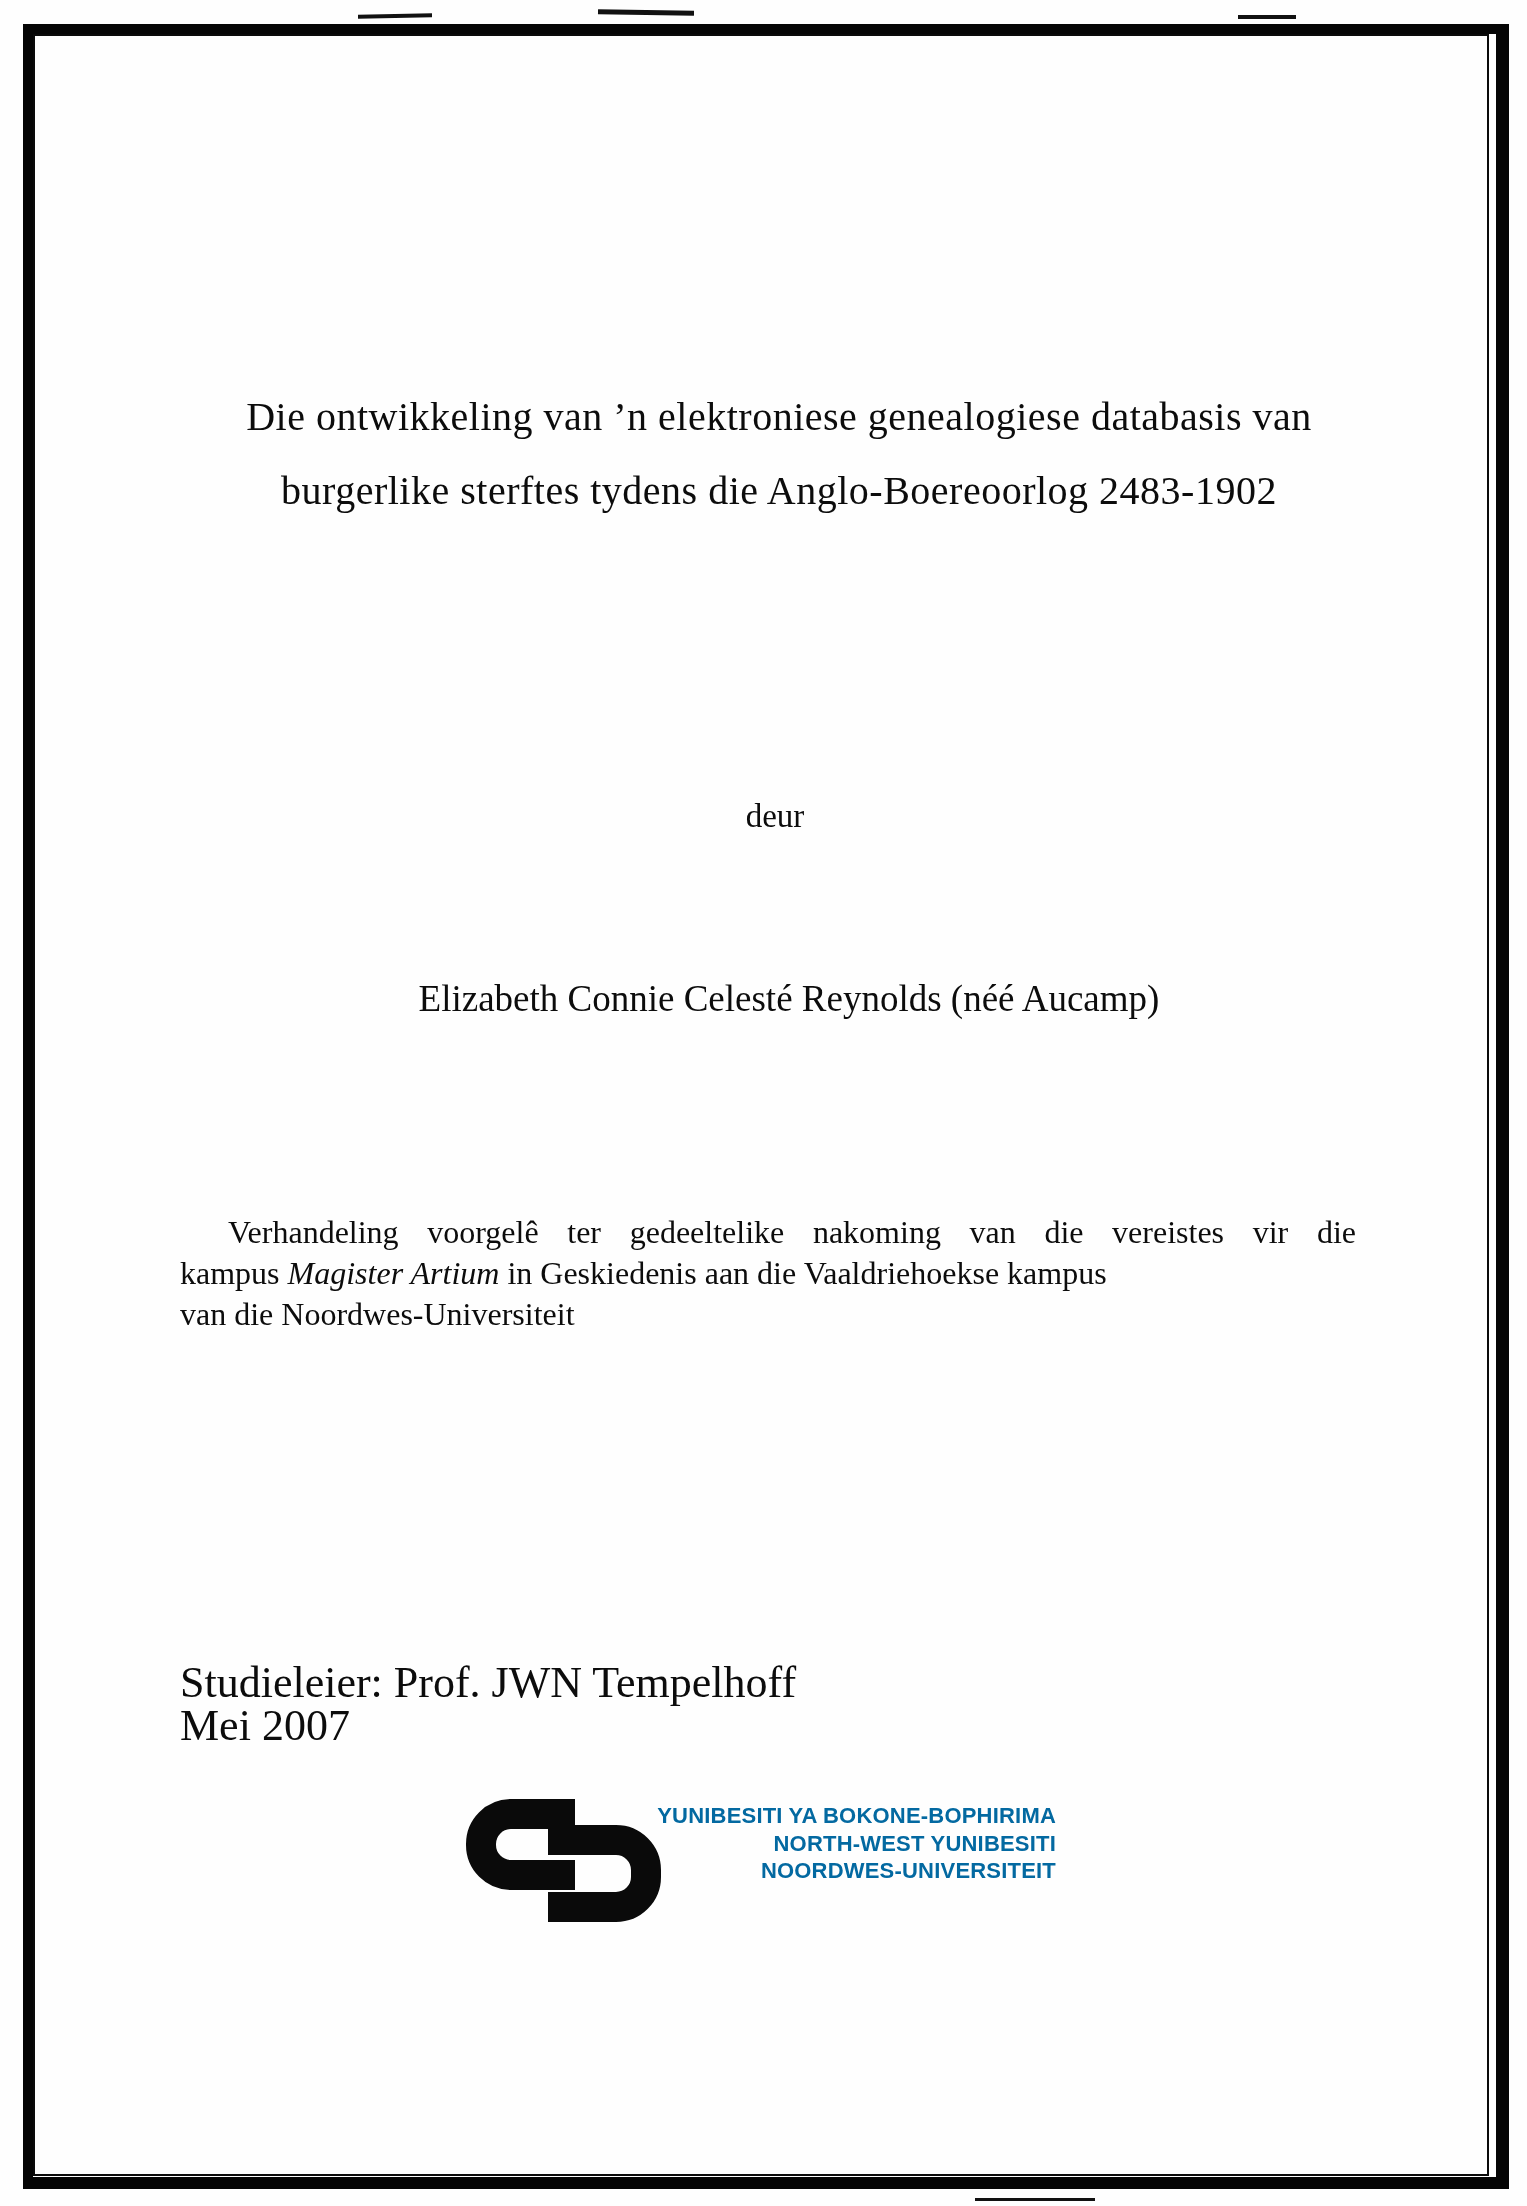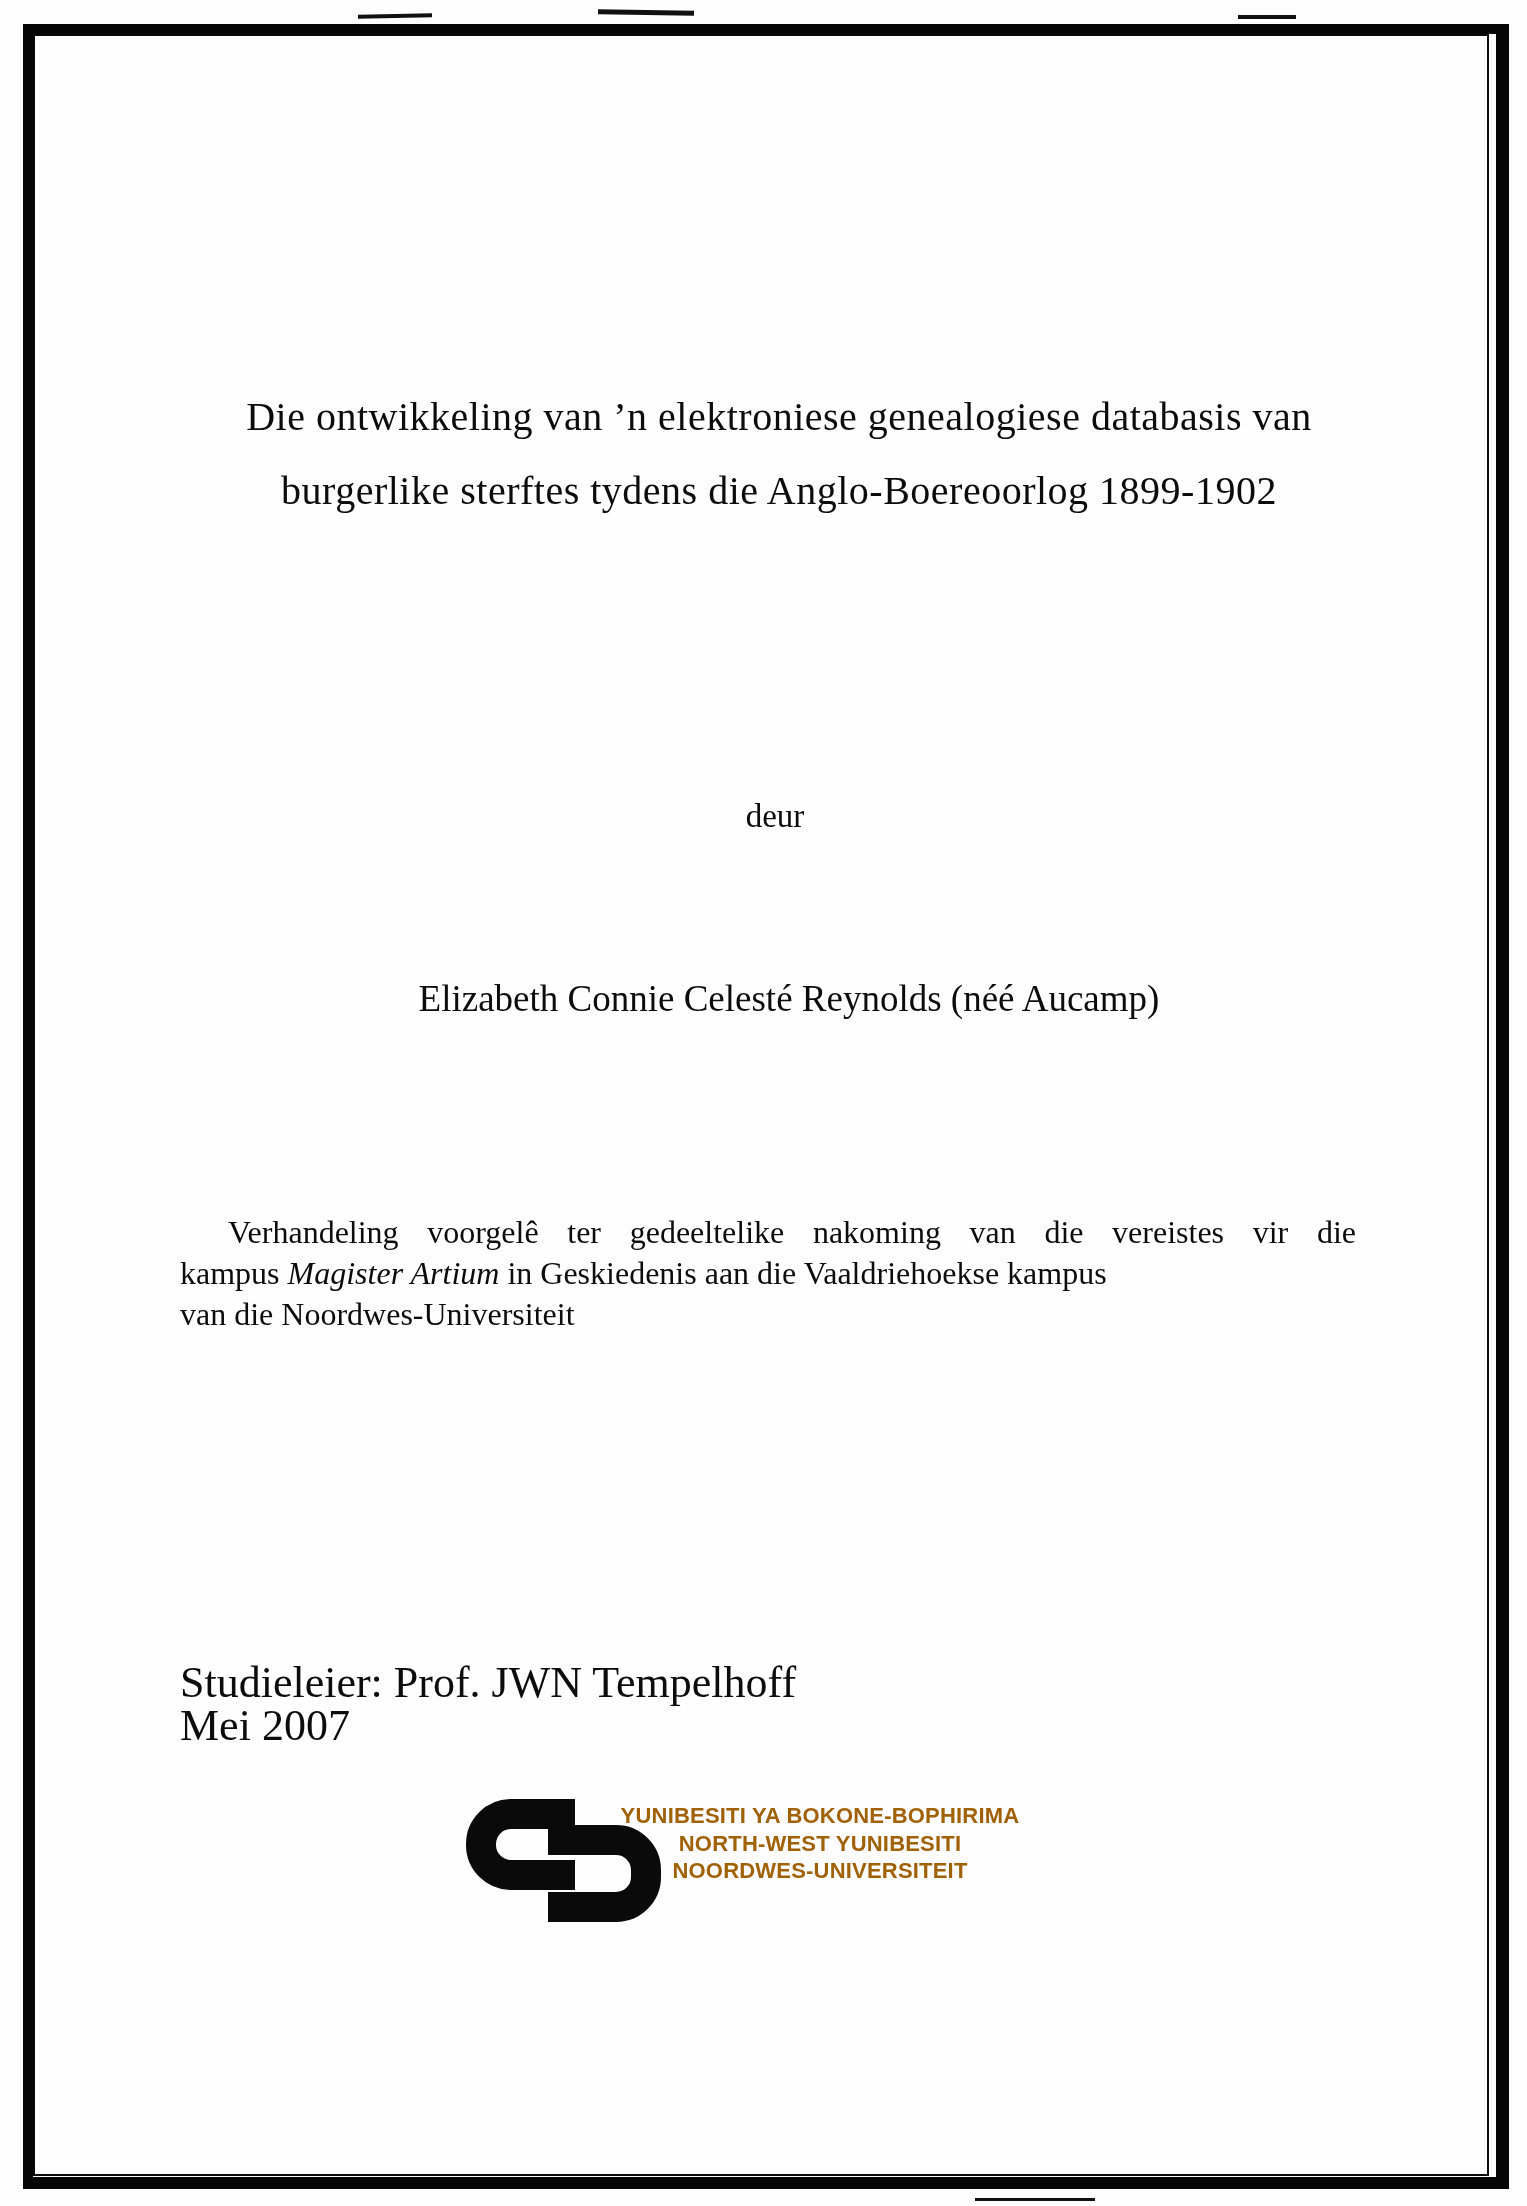--- a/index.html
+++ b/index.html
@@ -93,46 +93,46 @@
     width: 640px; height: 150px;
   }
   .logo-mark {
     position: absolute;
     left: 0; top: 0;
   }
   .logo-text {
     position: absolute;
     left: 126px; top: 12px;
     width: 472px;
-    text-align: center;
+    text-align: right;
     font-family: "Liberation Sans", "DejaVu Sans", sans-serif;
     font-weight: 700;
     font-size: 22px;
     line-height: 27.5px;
     letter-spacing: 0.2px;
-    color: #a16207;
+    color: #0369a1;
     white-space: nowrap;
   }
 </style>
 </head>
 <body>
 
 <div class="page">
 
   <div class="artifact a1"></div>
   <div class="artifact a2"></div>
   <div class="artifact a3"></div>
   <div class="artifact a4"></div>
 
   <div class="border-outer"></div>
   <div class="border-inner"></div>
 
   <div class="title-block">
     <div>Die ontwikkeling van ’n elektroniese genealogiese databasis van</div>
-    <div>burgerlike sterftes tydens die Anglo-Boereoorlog 1899-1902</div>
+    <div>burgerlike sterftes tydens die Anglo-Boereoorlog 2483-1902</div>
   </div>
 
   <div class="byline">deur</div>
 
   <div class="author">Elizabeth Connie Celesté Reynolds (néé Aucamp)</div>
 
   <div class="description">
     <div class="justified">Verhandeling voorgelê ter gedeeltelike nakoming van die vereistes vir die</div>
     <div><span>kampus </span><span class="italic">Magister Artium</span><span> in Geskiedenis aan die Vaaldriehoekse kampus</span></div>
     <div>van die Noordwes-Universiteit</div>

